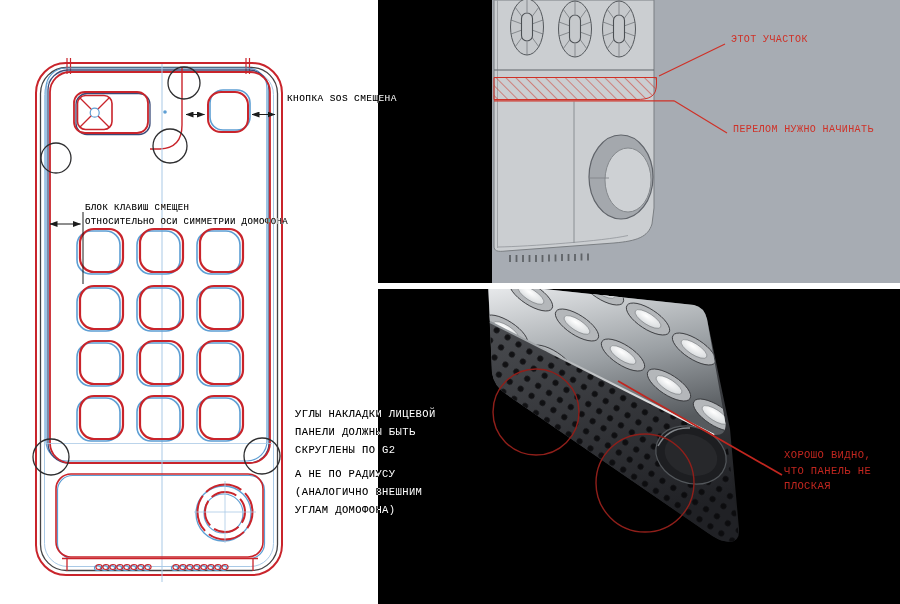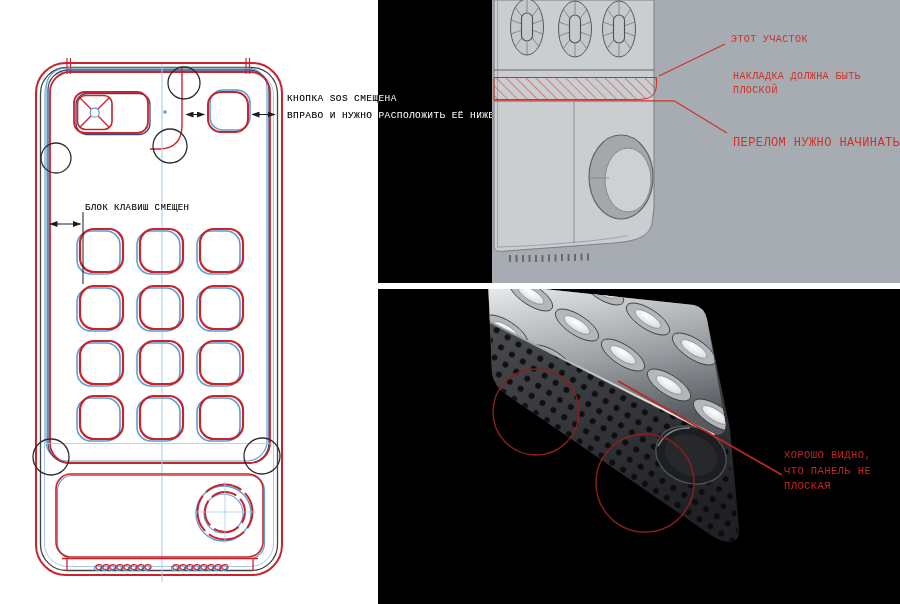--- a/index.html
+++ b/index.html
@@ -20,27 +20,27 @@
   svg{display:block;}
   .sr{stroke:var(--drawing-red);} .sb{stroke:var(--drawing-blue);}
   .sn{stroke:var(--drawing-navy);} .sc{stroke:var(--centerline-blue);}
   
   .note{position:absolute;text-transform:uppercase;letter-spacing:.4px;
         font-family:Liberation Mono, monospace;white-space:nowrap;}
   .note .ln{display:block;}
   .note-dark{color:#fff;mix-blend-mode:difference;}  
   .note-red{color:var(--annotation-red);}
   .note-red-dark{color:var(--annotation-red-dark);}
-  .note-sos{left:287px;top:90px;font-size:9.5px;line-height:17px;}
+  .note-sos{left:287px;top:90px;font-size:9.5px;line-height:17px;text-align:right;}
   .note-keypad{left:85px;top:201px;font-size:9px;line-height:14px;}
   .note-corners{left:295px;top:405px;font-size:10.5px;line-height:18px;}
   .note-corners .ln:nth-child(4){margin-top:6px;}
   .note-curvature{left:731px;top:33px;font-size:10px;line-height:14px;}
   .note-flat{left:733px;top:70px;font-size:10px;line-height:14px;}
-  .note-kink{left:733px;top:136px;font-size:12px;line-height:14px;text-align:right;}
+  .note-kink{left:733px;top:123px;font-size:10px;line-height:14px;text-align:right;}
   .note-notflat{left:784px;top:448px;font-size:10.5px;line-height:15.5px;}
 </style>
 </head>
 <body>
 
 <div class="stage">
 
   <section class="panel panel-left">
     <svg class="abs" style="left:0;top:0" width="378" height="604" viewBox="0 0 378 604">
       <defs>
@@ -268,31 +268,35 @@
         <circle cx="158" cy="123" r="43" stroke="#8f1f1a" stroke-width="1.4"></circle>
         <circle cx="267" cy="194" r="49" stroke="#8f1f1a" stroke-width="1.4"></circle>
         <line x1="240" y1="92" x2="404" y2="186" stroke="#c1261f" stroke-width="1.8"></line>
       </g>
     </svg>
   </section>
 
   <div class="abs" style="left:0;top:0;width:900px;height:604px;pointer-events:none">
     <div class="note note-dark note-sos">
         <span class="ln">Кнопка SOS смещена</span>
-        <span class="ln">вправо и нужно расположить её ниже</span>
       </div>
     <div class="note note-dark note-keypad">
         <span class="ln">Блок клавиш смещен</span>
+        <span class="ln">относительно оси симметрии домофона</span>
+      </div>
+    <div class="note note-dark note-corners">
+        <span class="ln">Углы накладки лицевой</span>
+        <span class="ln">панели должны быть</span>
+        <span class="ln">скруглены по G2</span>
+        <span class="ln">а не по радиусу</span>
+        <span class="ln">(аналогично внешним</span>
+        <span class="ln">углам домофона)</span>
       </div>
     <div class="note note-red note-curvature">
         <span class="ln">Этот участок</span>
-      </div>
-    <div class="note note-red note-flat">
-        <span class="ln">Накладка должна быть</span>
-        <span class="ln">плоской</span>
       </div>
     <div class="note note-red note-kink">
         <span class="ln">Перелом нужно начинать</span>
       </div>
     <div class="note note-red-dark note-notflat">
         <span class="ln">Хорошо видно,</span>
         <span class="ln">что панель не</span>
         <span class="ln">плоская</span>
       </div>
   </div>

